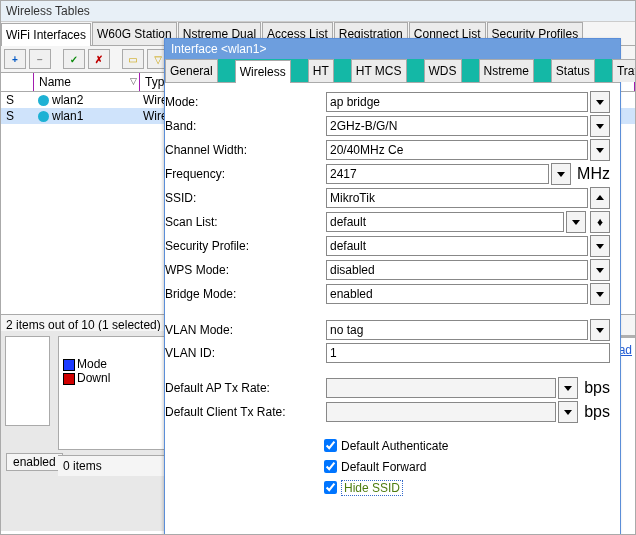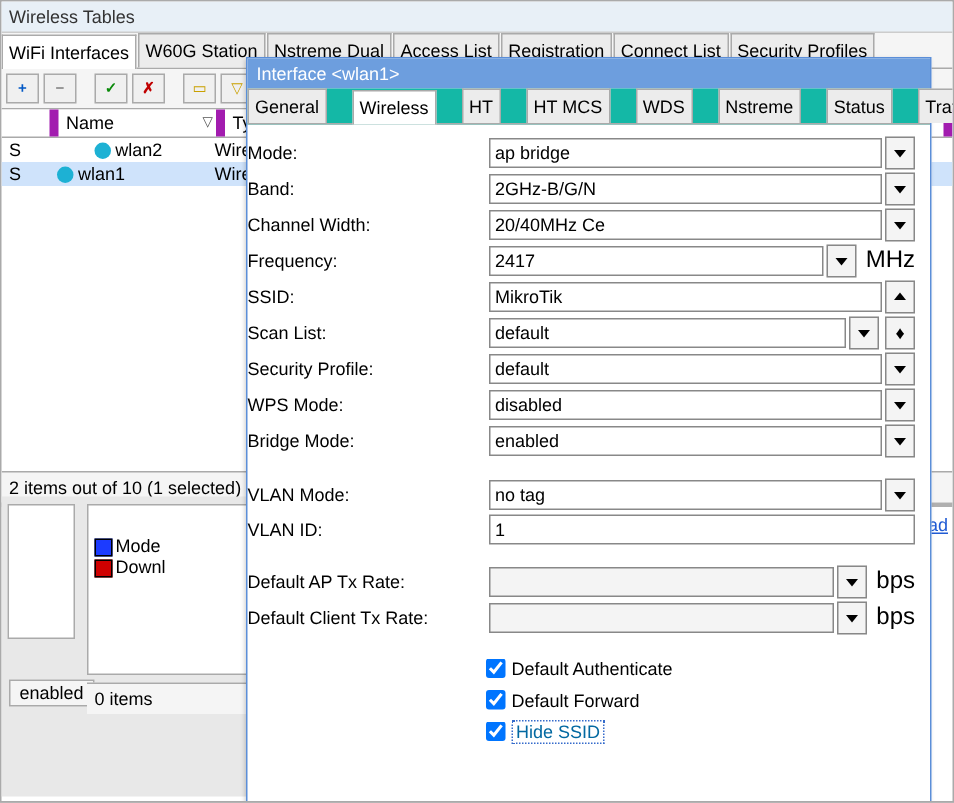--- a/index.html
+++ b/index.html
@@ -5,41 +5,41 @@
 html,body{margin:0;padding:0;font-family:"SimSun","NSimSun",sans-serif;font-size:12px;color:#000;background:#808080;}
 .window{border:1px solid #aaa;background:#fff;position:relative;}
 .parent-window{width:634px;height:533px;overflow:hidden;position:relative;}
 .titlebar{background:#e8f0f7;border-bottom:1px solid #ccc;padding:3px 5px;font-size:12px;color:#333;}
 .tabs{display:flex;border-bottom:1px solid #aaa;background:#f5f5f5;}
 .tab{padding:4px 4px;border:1px solid #aaa;border-bottom:none;margin-right:1px;cursor:pointer;background:#ececec;white-space:nowrap;}
 .tab.active{background:#fff;position:relative;top:1px;}
 .toolbar{display:flex;align-items:center;gap:3px;padding:3px;border-bottom:1px solid #aaa;background:#f5f5f5;}
 .tbtn{border:1px solid #aaa;background:#f0f0f0;width:20px;height:18px;display:flex;align-items:center;justify-content:center;cursor:pointer;font-size:10px;}
 .tbl-head{display:flex;border-bottom:1px solid #aaa;background:#fff;}
-.th{border-right:6px solid #a21caf;padding:2px 5px;font-size:12px;position:relative;}
+.th{border-right:1px solid #a21caf;padding:2px 5px;font-size:12px;position:relative;}
 .th.sort::after{content:"▽";font-size:9px;color:#555;position:absolute;right:2px;top:3px;}
 .tr{display:flex;border-bottom:none;font-size:12px;}
 .tr.selected{background:#cfe3fb;}
 .td{padding:1px 5px;overflow:hidden;white-space:nowrap;display:flex;align-items:center;}
 .wifi-ic{display:inline-block;width:11px;height:11px;margin-right:3px;position:relative;}
 .wifi-ic::before{content:"";position:absolute;inset:0;border-radius:50%;background:#1db1d4;}
 .status{padding:3px 5px;border-top:1px solid #aaa;background:#f5f5f5;font-size:12px;}
 .child-window{position:absolute;top:37px;left:163px;width:455px;height:495px;border:1px solid #5b8ed8;background:#fff;box-shadow:-1px 1px 3px rgba(0,0,0,.2);}
 .child-window .child-title{background:#6d9ede;color:#fff;padding:3px 6px;font-size:12px;}
 .form{padding:6px 0 6px 0;}
 .form-row{display:flex;align-items:center;margin:2px 0;padding:0 10px 0 0;}
 .form-label{width:155px;text-align:left;padding-right:6px;color:#000;}
 .form-field{flex:1;display:flex;align-items:center;gap:2px;}
 .inp{flex:1;border:1px solid #888;height:18px;padding:0 3px;font-family:inherit;font-size:12px;line-height:18px;background:#fff;}
 .dd{width:18px;height:20px;border:1px solid #888;background:#f4f4f4;display:flex;align-items:center;justify-content:center;cursor:pointer;}
 .dd svg{display:block;}
 .unit{margin-left:4px;font-size:16px;}
 .chk-row{margin-left:155px;padding:1px 0;display:flex;align-items:center;}
 .chk{width:13px;height:13px;margin-right:4px;}
-.hilite{border:1px dotted #356bcb;padding:0 2px;color:#0369a1;}
+.hilite{border:1px dotted #356bcb;padding:0 2px;color:#4d7c0f;}
 .group-sep{height:10px;}
 .bottom-panels{position:absolute;left:0;top:330px;width:178px;height:200px;display:flex;background:#e8e8e8;}
 .mini-panel{border:1px solid #aaa;background:#fff;margin:5px 4px;font-size:12px;}
 .legend-sq{display:inline-block;width:10px;height:10px;border:1px solid #000;margin-right:2px;vertical-align:middle;}
 .legend-blue{background:#1c3bff;}
 .legend-red{background:#d00000;}
 .enabled-badge{border:1px solid #aaa;padding:1px 6px;display:inline-block;margin-top:22px;margin-left:5px;background:#f5f5f5;}
 .gap-link{color:#205bd4;text-decoration:underline;cursor:pointer;}
 </style>
 </head>
@@ -71,21 +71,21 @@
 
   <div class="tbl-head">
     <div class="th" style="width:22px;"></div>
     <div class="th sort" style="width:95px;">Name</div>
     <div class="th" style="flex:1;">Type</div>
   </div>
 
   <div id="rows">
       <div class="tr">
         <div class="td" style="width:22px;">S</div>
-        <div class="td" style="width:95px;justify-content:center;"><span class="wifi-ic"></span>wlan2</div>
+        <div class="td" style="width:95px;"><span class="wifi-ic"></span>wlan2</div>
         <div class="td" style="flex:1;">Wireless</div>
       </div>
       <div class="tr selected">
         <div class="td" style="width:22px;">S</div>
         <div class="td" style="width:95px;"><span class="wifi-ic"></span>wlan1</div>
         <div class="td" style="flex:1;">Wireless</div>
       </div>
     </div>
 
   <div style="height:190px;"></div>

